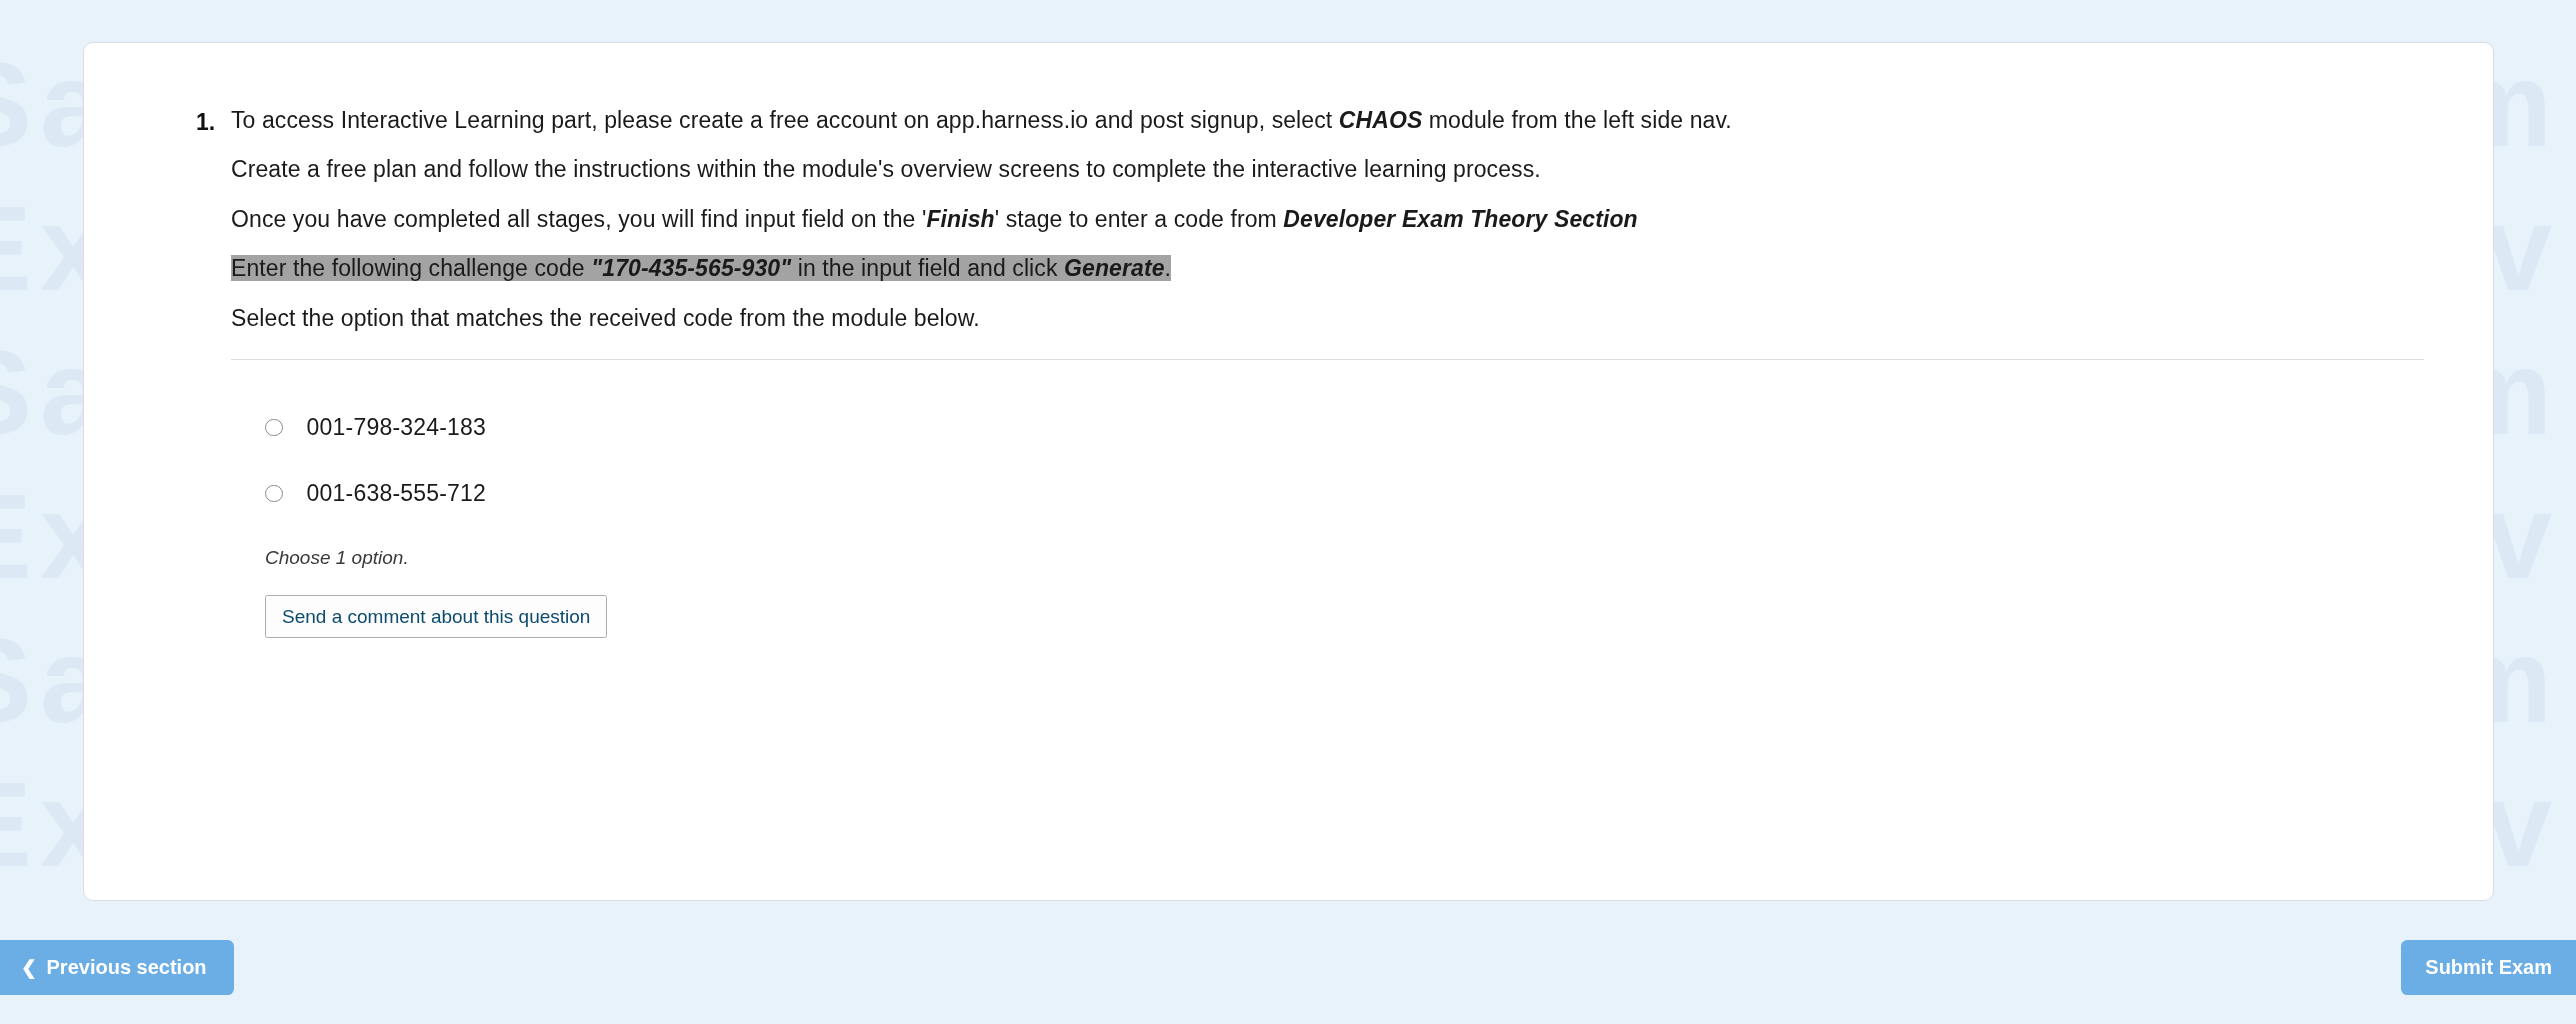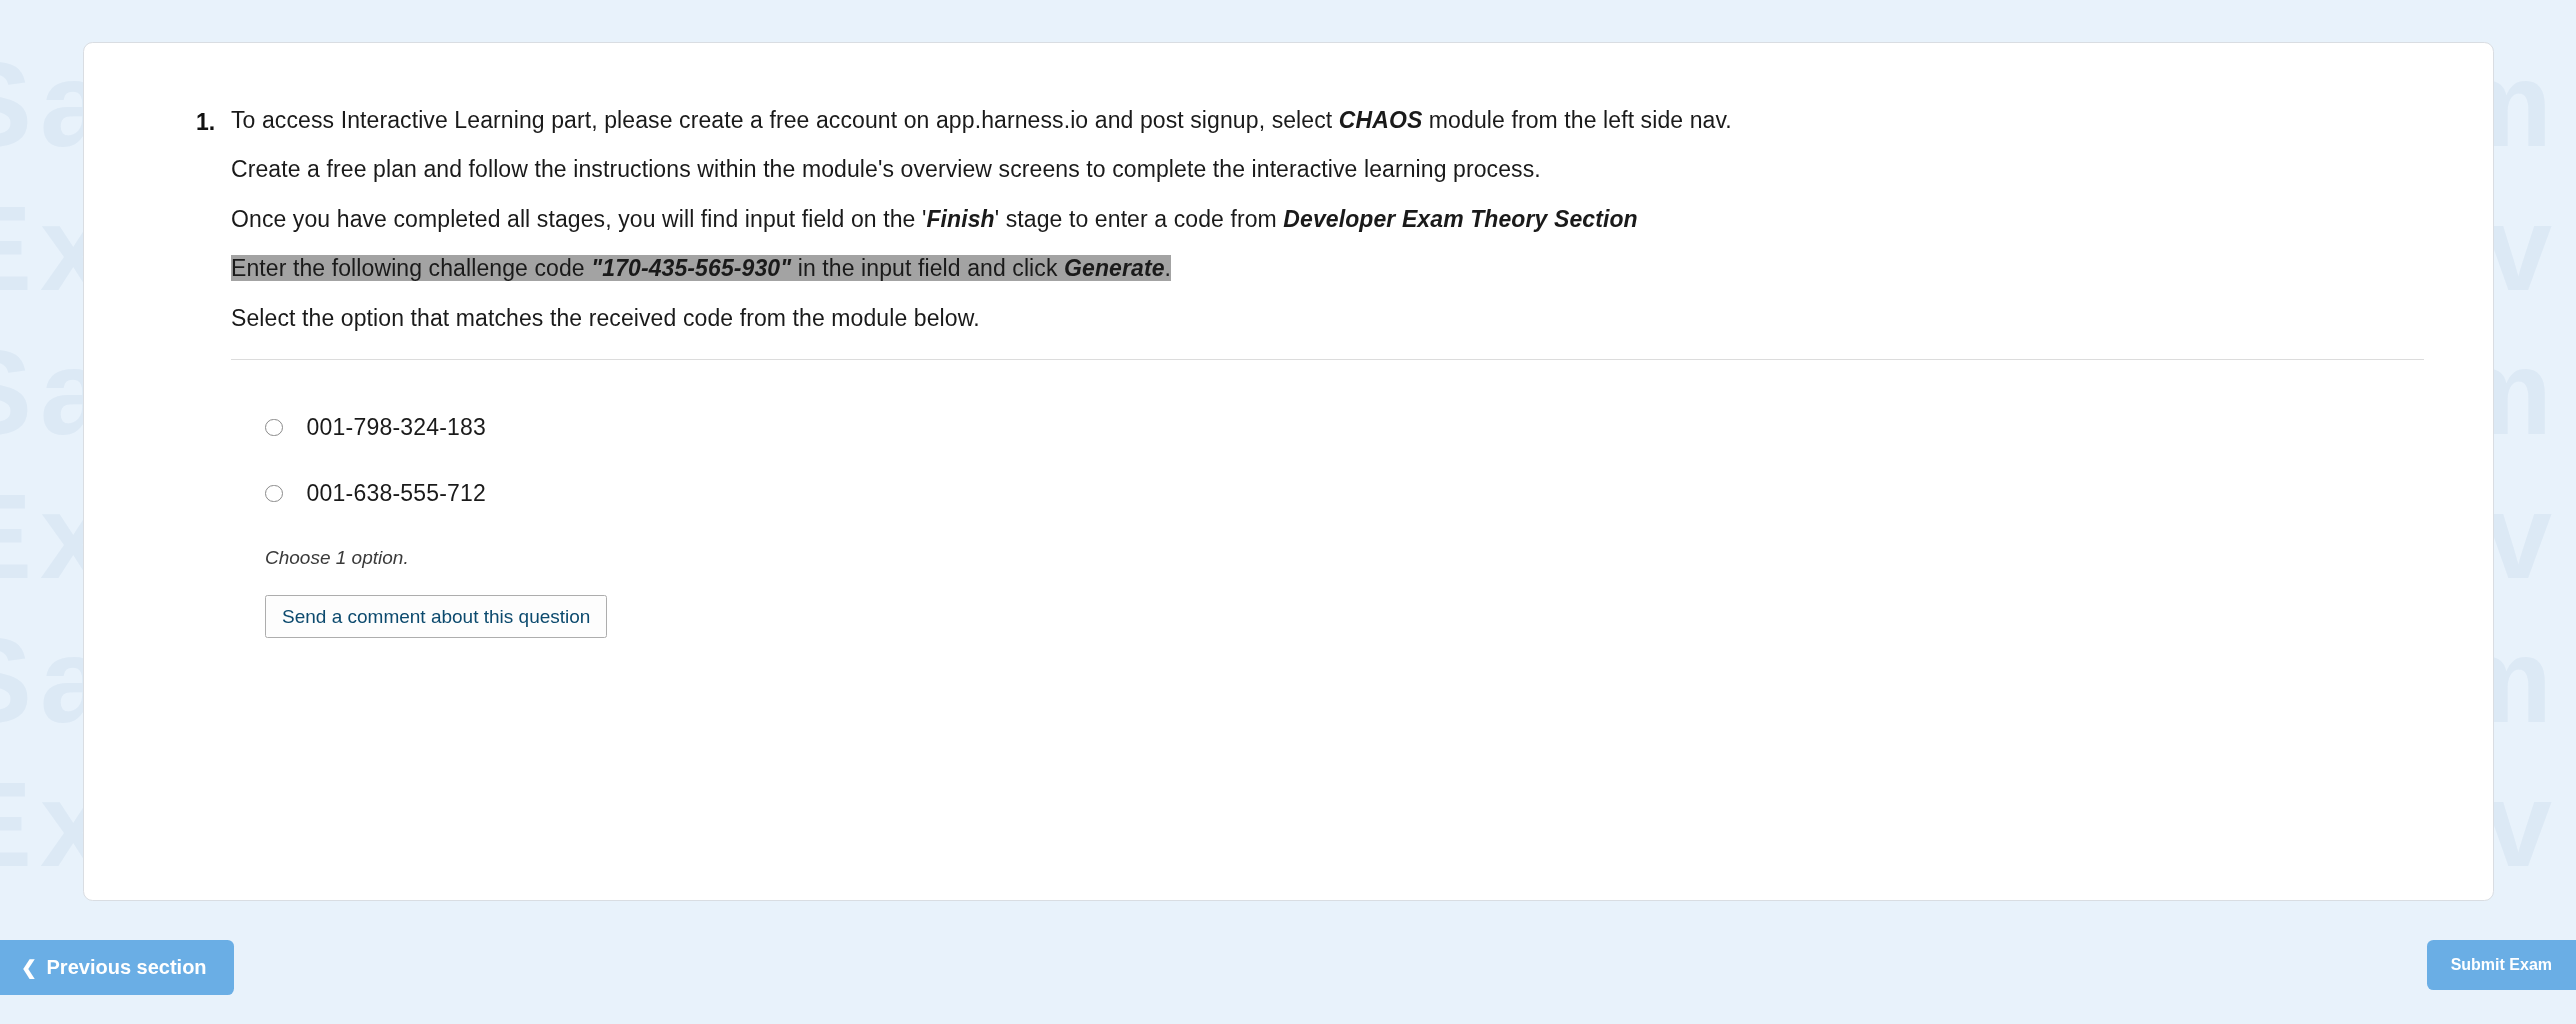--- a/index.html
+++ b/index.html
@@ -165,21 +165,21 @@
     line-height: 1;
     display: inline-block;
   }
 
   .footer-right-btn {
     position: absolute;
     right: 0;
     top: 940px;
     background: #6aaee5;
     color: #ffffff;
-    font-size: 16px;
+    font-size: 20px;
     font-weight: 700;
     padding: 16px 24px;
     border-radius: 6.4px 0 0 6.4px;
     border: none;
     cursor: pointer;
     font-family: "Liberation Sans", sans-serif;
   }
 </style>
 </head>
 <body>

